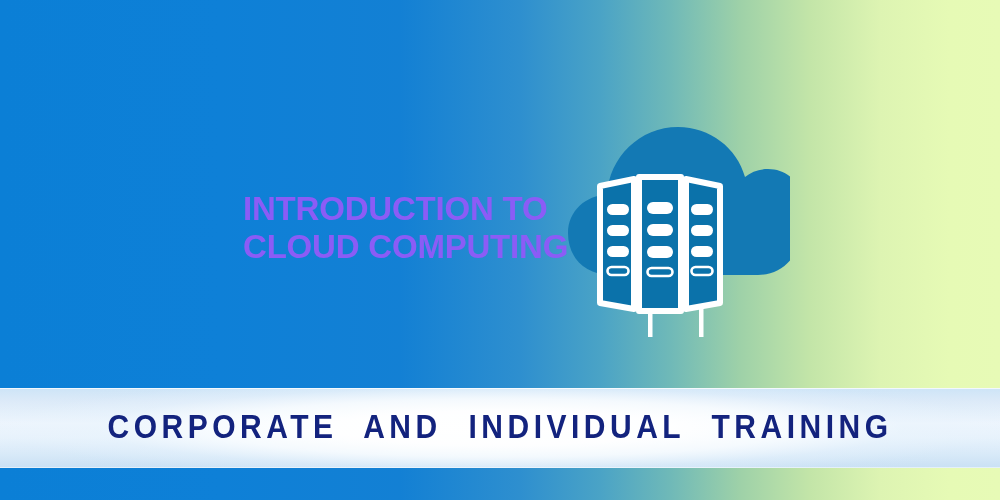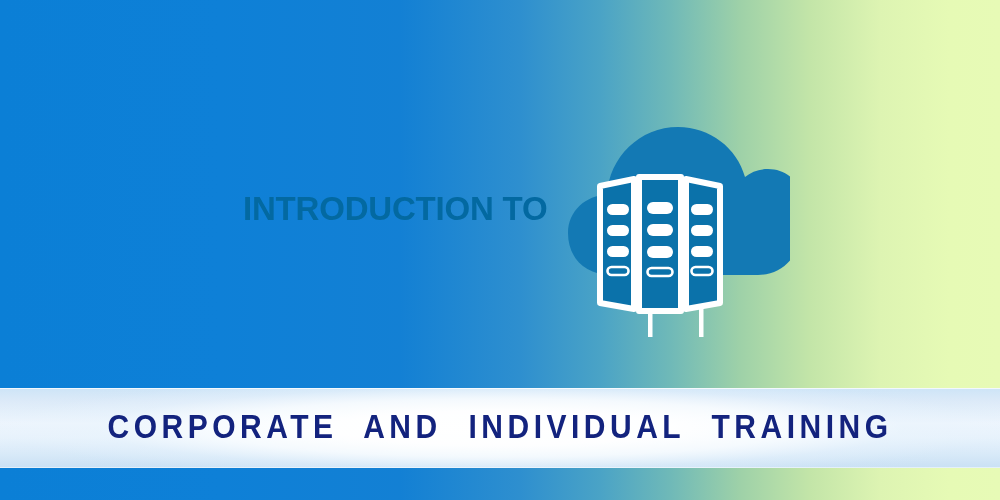--- a/index.html
+++ b/index.html
@@ -38,21 +38,21 @@
         #e6fab5 95%,
         #e7fab6 100%);
   }
 
   
   .headline {
     position: absolute;
     left: 243px;
     top: 190px;
     width: 330px;
-    color: #0369a1;
+    color: #8b5cf6;
     font-family: "Liberation Sans", sans-serif;
     font-weight: bold;
     font-size: 33px;
     line-height: 38px;
     letter-spacing: -0.2px;
     text-transform: uppercase;
     -webkit-font-smoothing: antialiased;
   }
   .headline .ln { display: block; white-space: nowrap; }
 
@@ -125,20 +125,21 @@
 </style>
 </head>
 <body>
 
 <div id="banner-root">
 
   <div class="bg-gradient"></div>
 
   <div class="headline">
     <span class="ln">INTRODUCTION TO</span>
+    <span class="ln">CLOUD COMPUTING</span>
   </div>
 
   <div class="artwork">
     <svg viewBox="0 0 230 245" xmlns="http://www.w3.org/2000/svg">
 
       <g>
         <path d="M52 180
                  C 22 180, 8 160, 8 138
                  C 8 116, 26 100, 47 100
                  C 49 62, 80 32, 118 32

